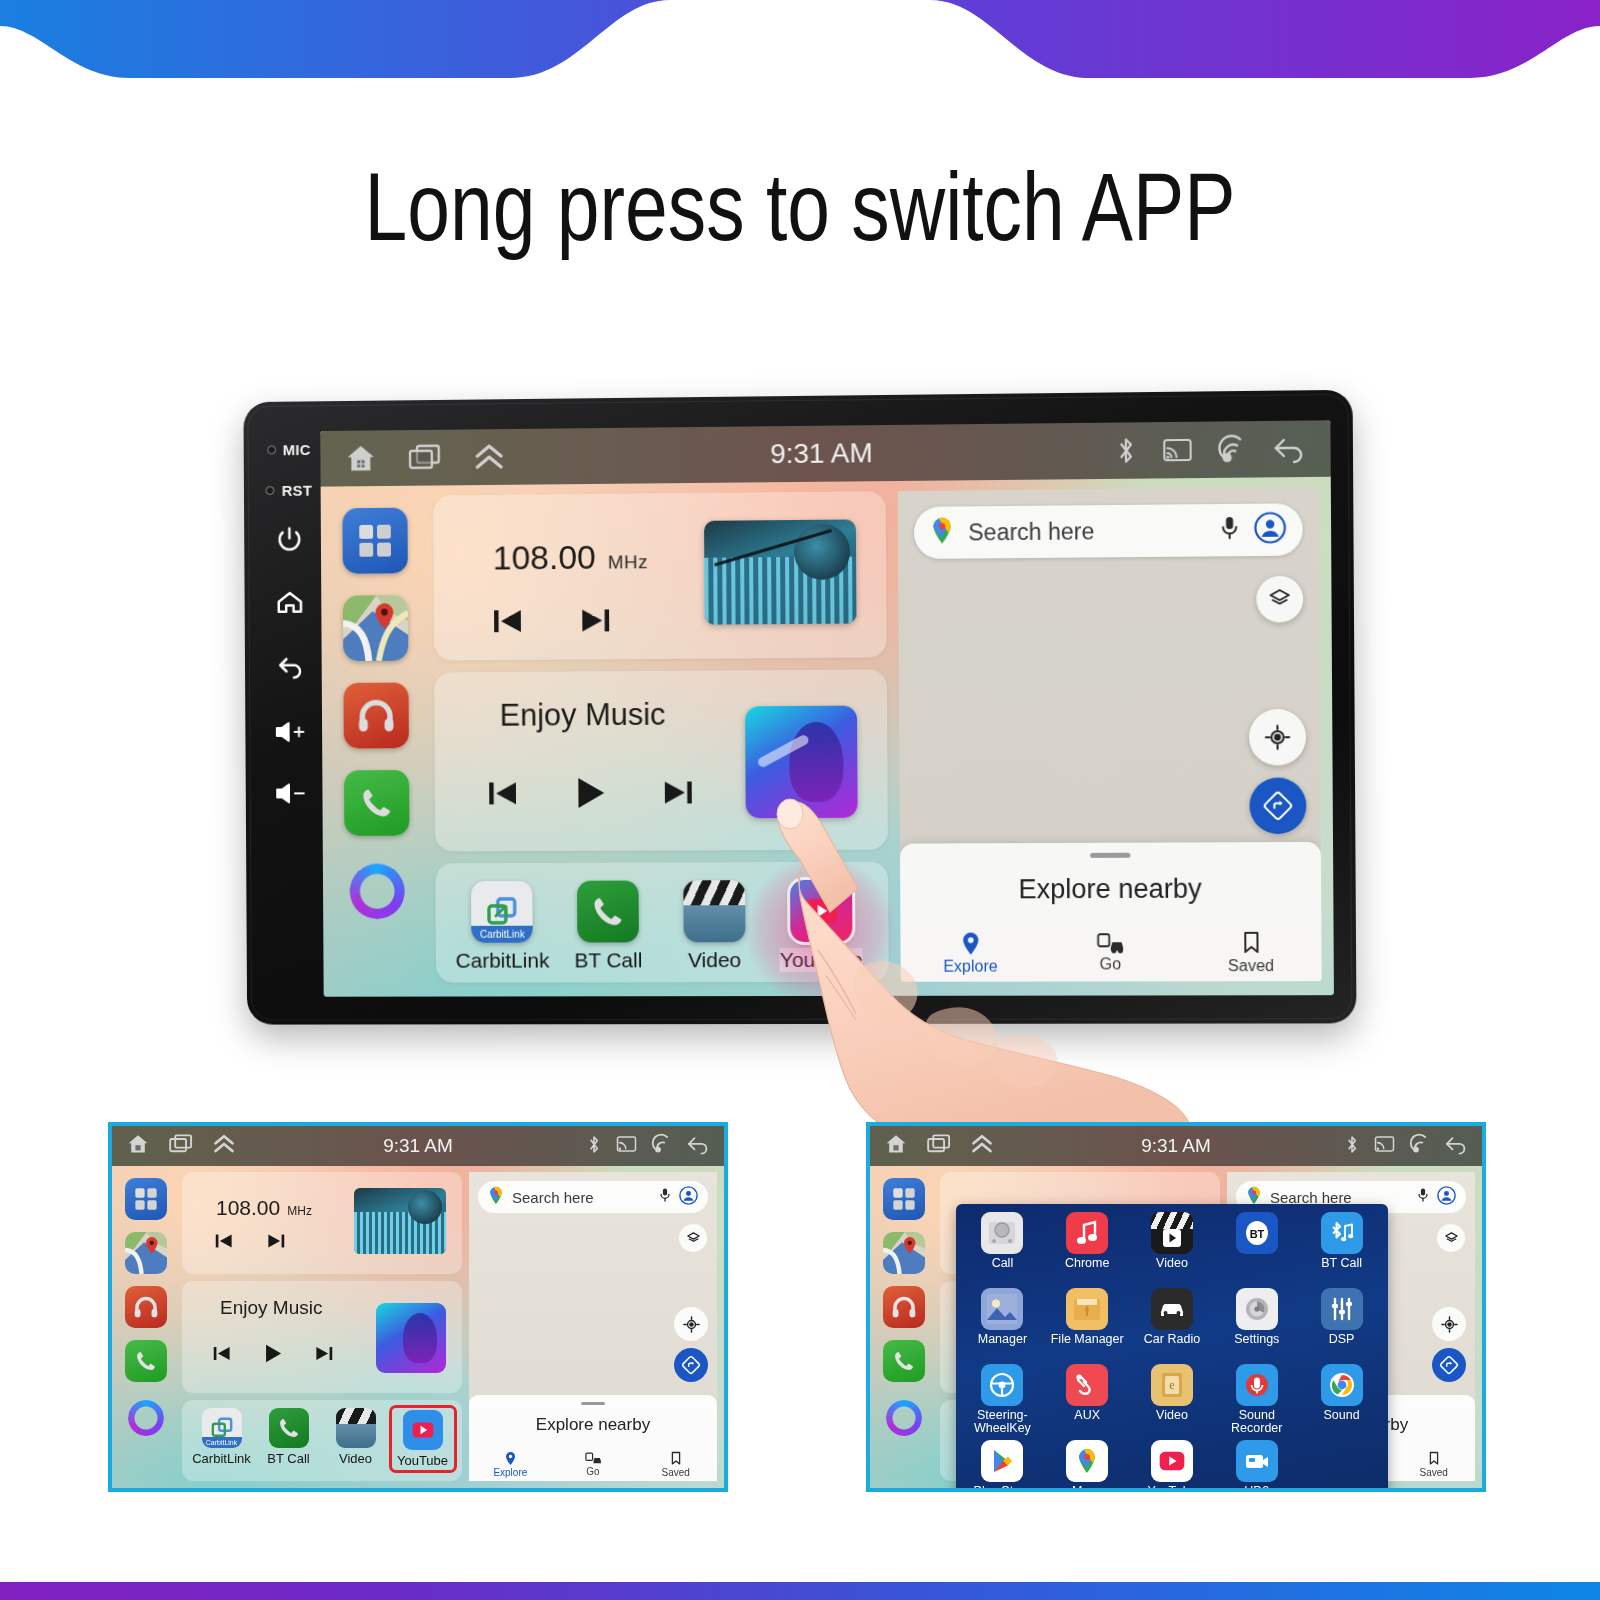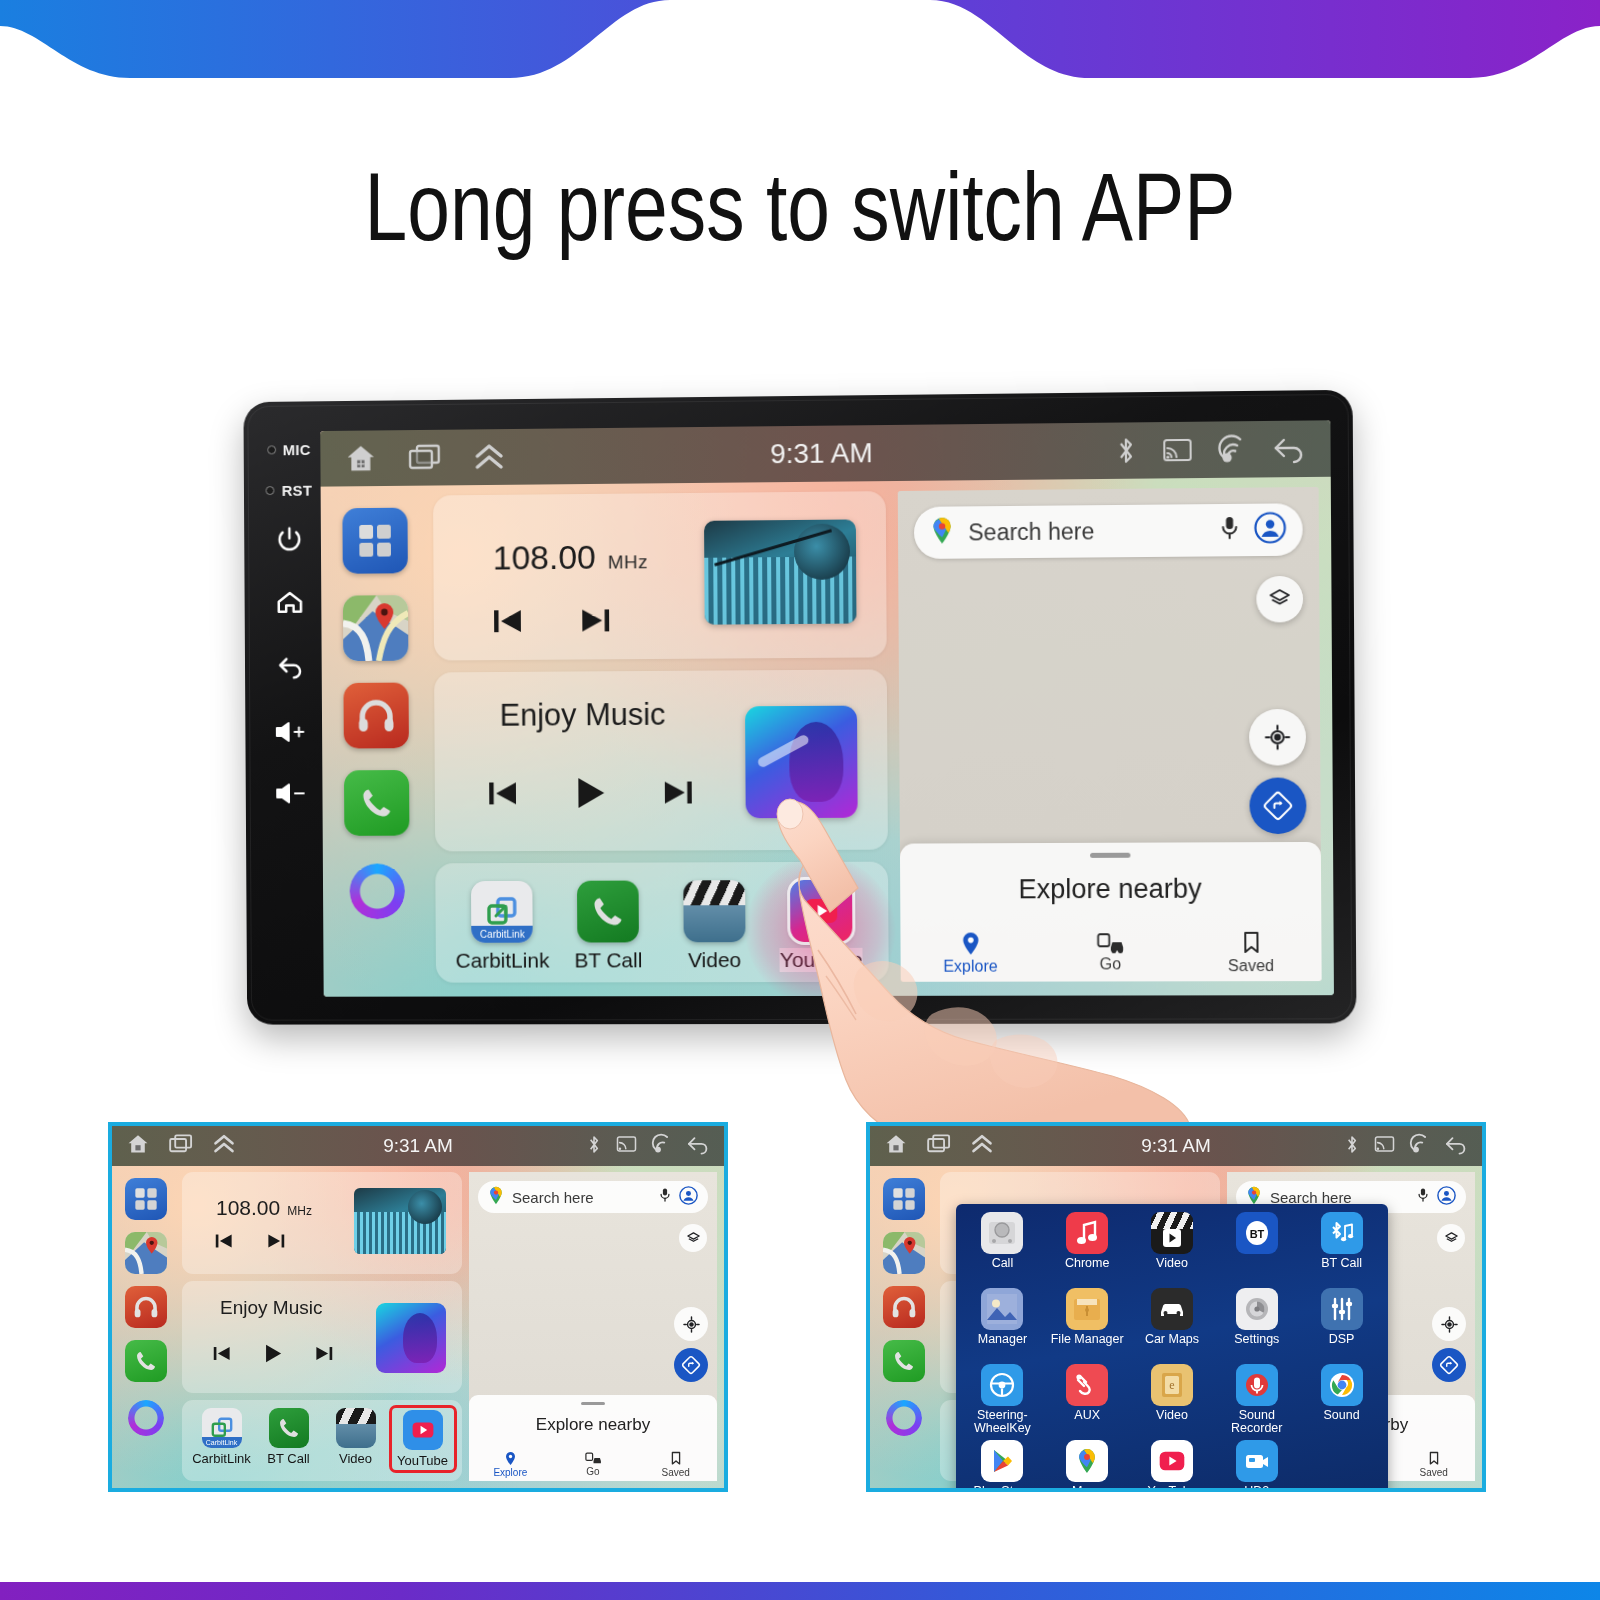--- a/index.html
+++ b/index.html
@@ -1087,21 +1087,21 @@
           <div class="drw-label">File Manager</div>
         </div>
         <div class="drw-item">
           <div class="drw-ico" style="background:#2b2b2b;">
             <svg width="28" height="22" viewBox="0 0 28 22" fill="#fff">
                 <path d="M3 14 L5 8 C5.5 6.5 6.6 6 8 6 H20 C21.4 6 22.5 6.5 23 8 L25 14 V18 H22 V16 H6 V18 H3 Z"></path>
                 <circle cx="7.5" cy="15" r="2" fill="#2b2b2b"></circle>
                 <circle cx="20.5" cy="15" r="2" fill="#2b2b2b"></circle>
               </svg>
           </div>
-          <div class="drw-label">Car Maps</div>
+          <div class="drw-label">Car Radio</div>
         </div>
         <div class="drw-item">
           <div class="drw-ico" style="background:#eeeef0;">
             <svg width="28" height="28" viewBox="0 0 28 28">
                 <circle cx="14" cy="14" r="11" fill="#b5b5b8"></circle>
                 <circle cx="14" cy="14" r="7.5" fill="#d6d6d9"></circle>
                 <path d="M14 6.5 a7.5 7.5 0 0 1 6.5 11.2 L14 14 Z" fill="#8e8e92"></path>
                 <circle cx="14" cy="14" r="2.6" fill="#7c7c80"></circle>
               </svg>
           </div>

